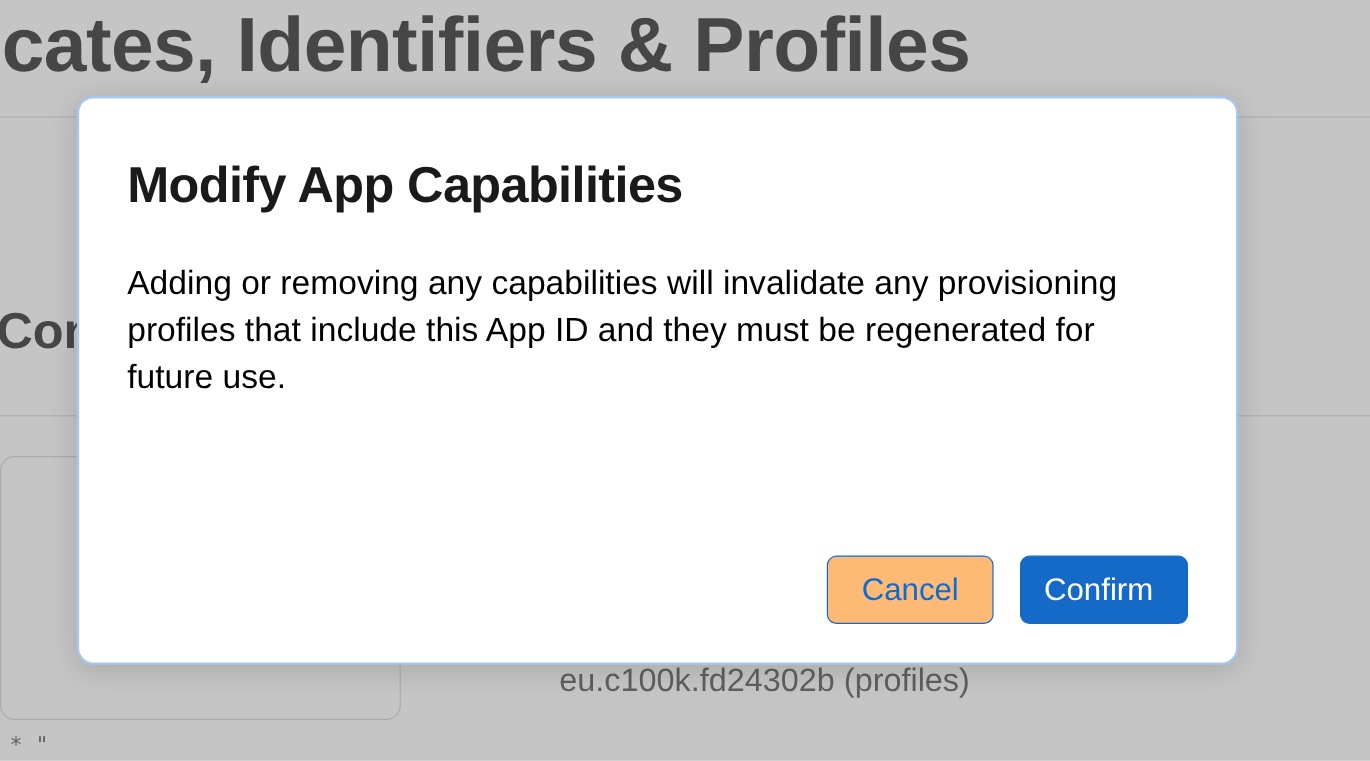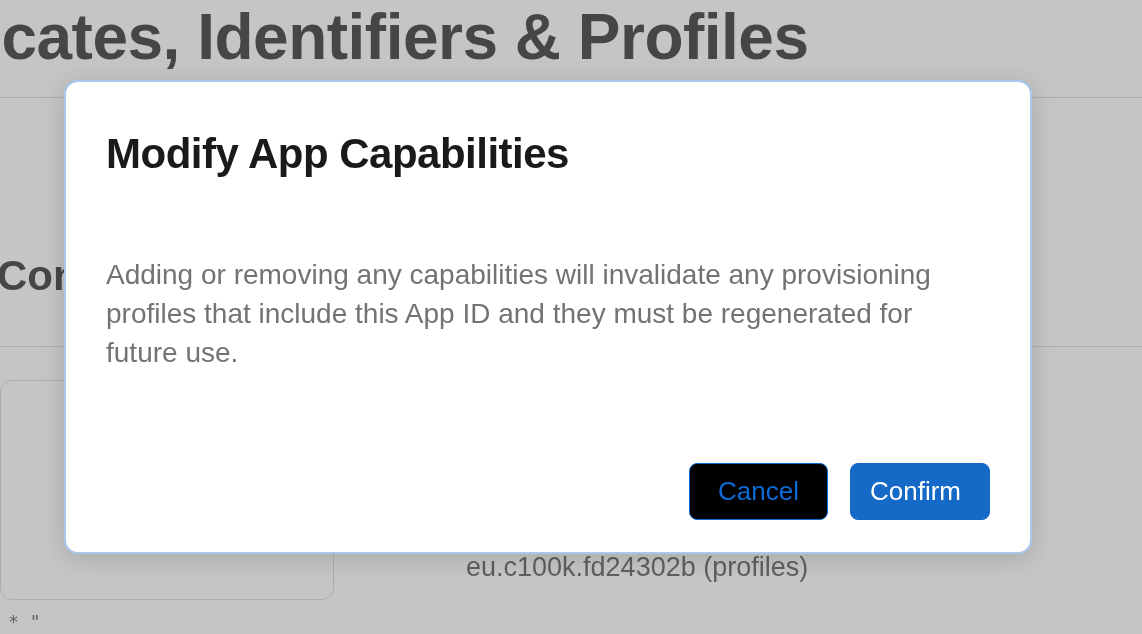--- a/index.html
+++ b/index.html
@@ -127,45 +127,44 @@
     .modal-title {
       font-size: 42px;
       font-weight: 700;
       color: #1a1a1a;
       margin-bottom: 38px;
       letter-spacing: -0.5px;
     }
     
     .modal-body {
       font-size: 28px;
-      color: #737373;
+      color: #000000;
       line-height: 1.4;
       flex: 1;
-      margin-top: 39px;
     }
     
     .modal-footer {
       display: flex;
       justify-content: flex-end;
       gap: 22px;
       margin-top: auto;
     }
     
     .btn {
       font-size: 26px;
       font-weight: 400;
       padding: 12px 28px;
       border-radius: 8px;
       cursor: pointer;
       font-family: inherit;
       line-height: 1.2;
     }
     
     .btn-cancel {
-      background: #000000;
+      background: #fdba74;
       color: #0d6bd8;
       border: 1.5px solid #0d6bd8;
     }
     
     .btn-confirm {
       background: #1569c7;
       color: #ffffff;
       border: 1.5px solid #1569c7;
       padding-left: 19px;
     }

